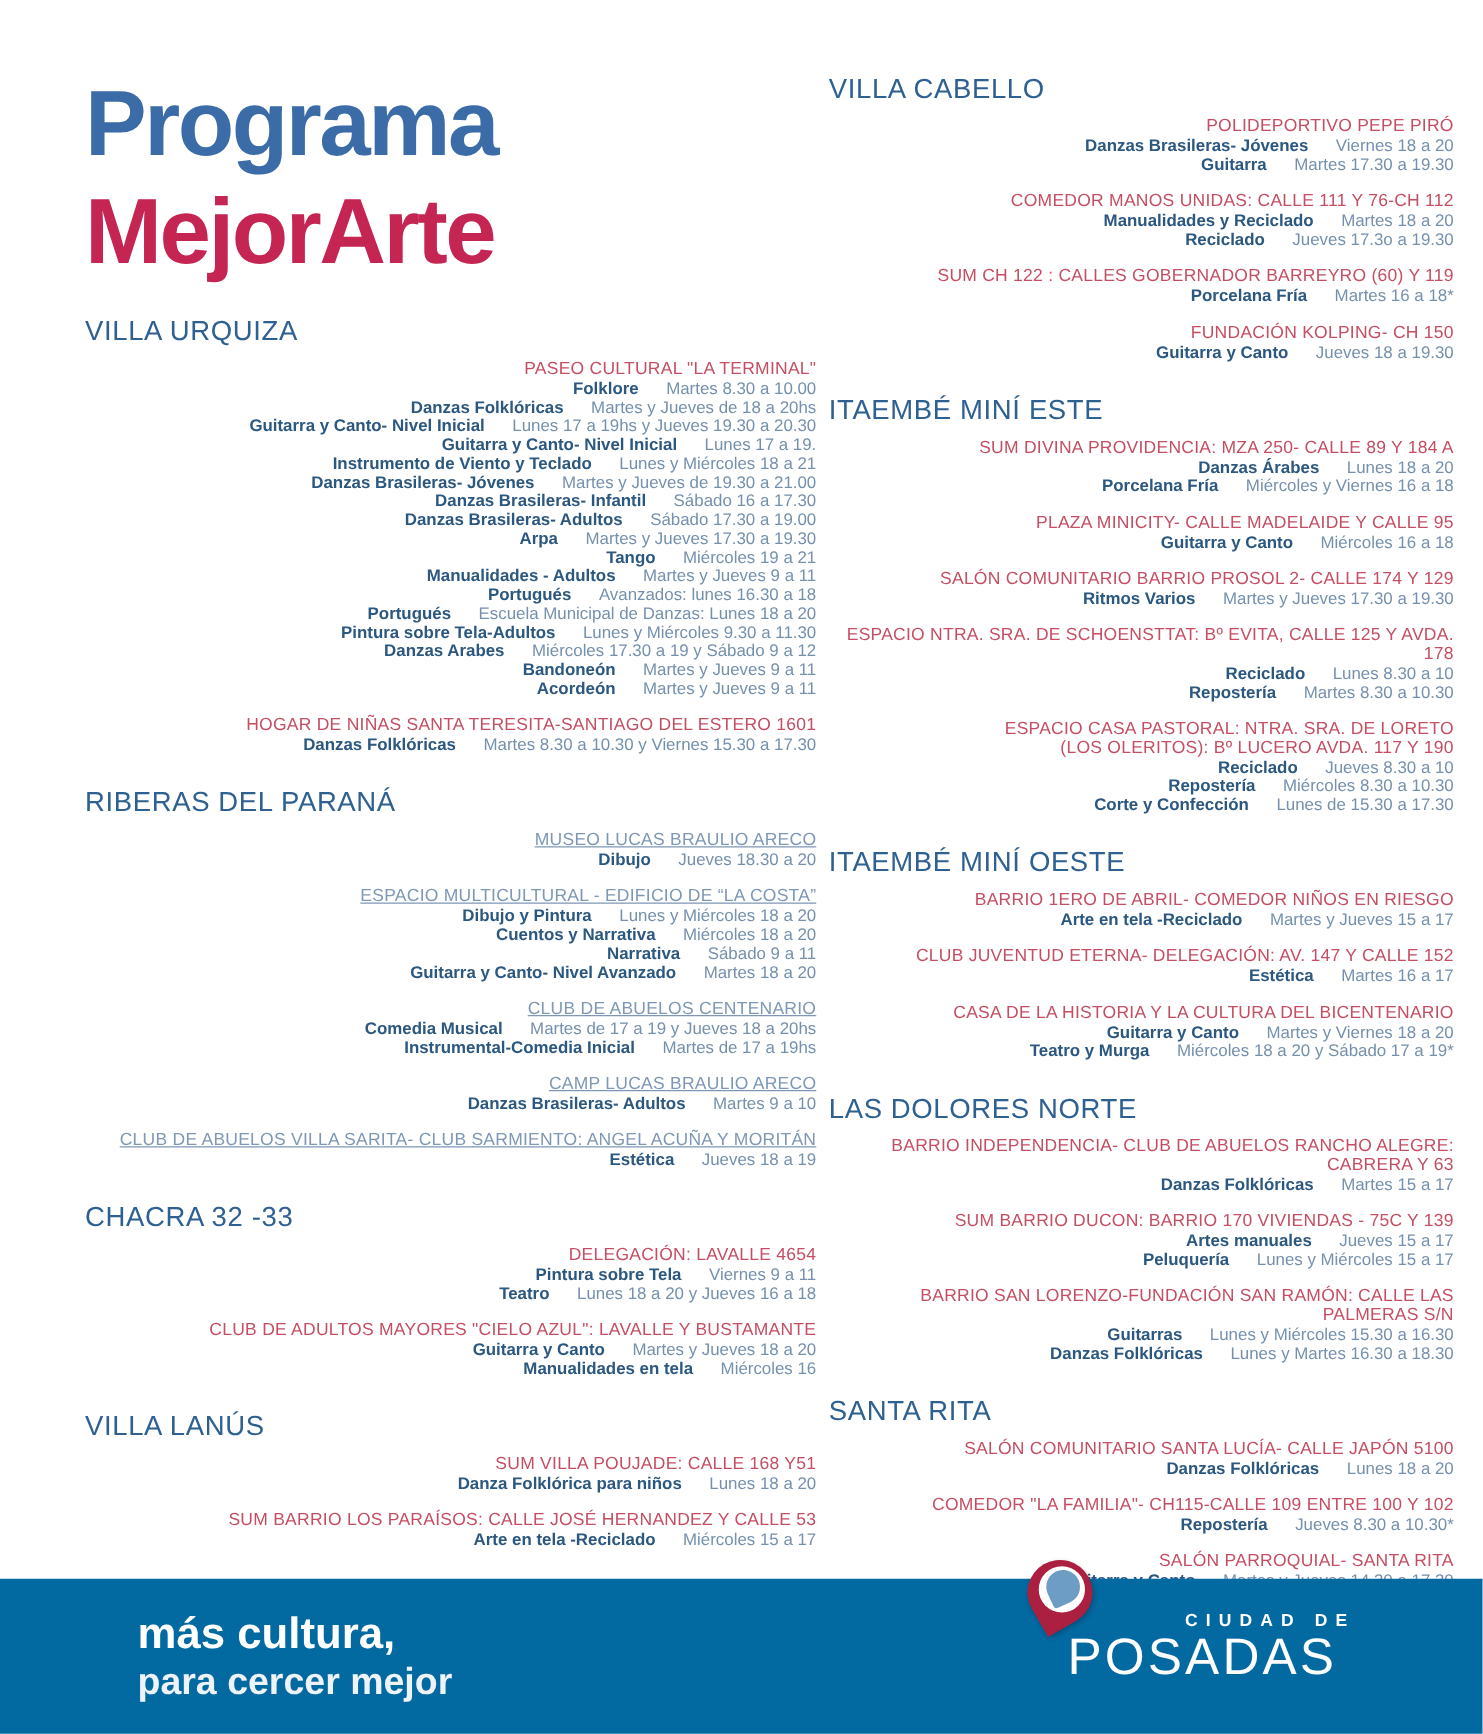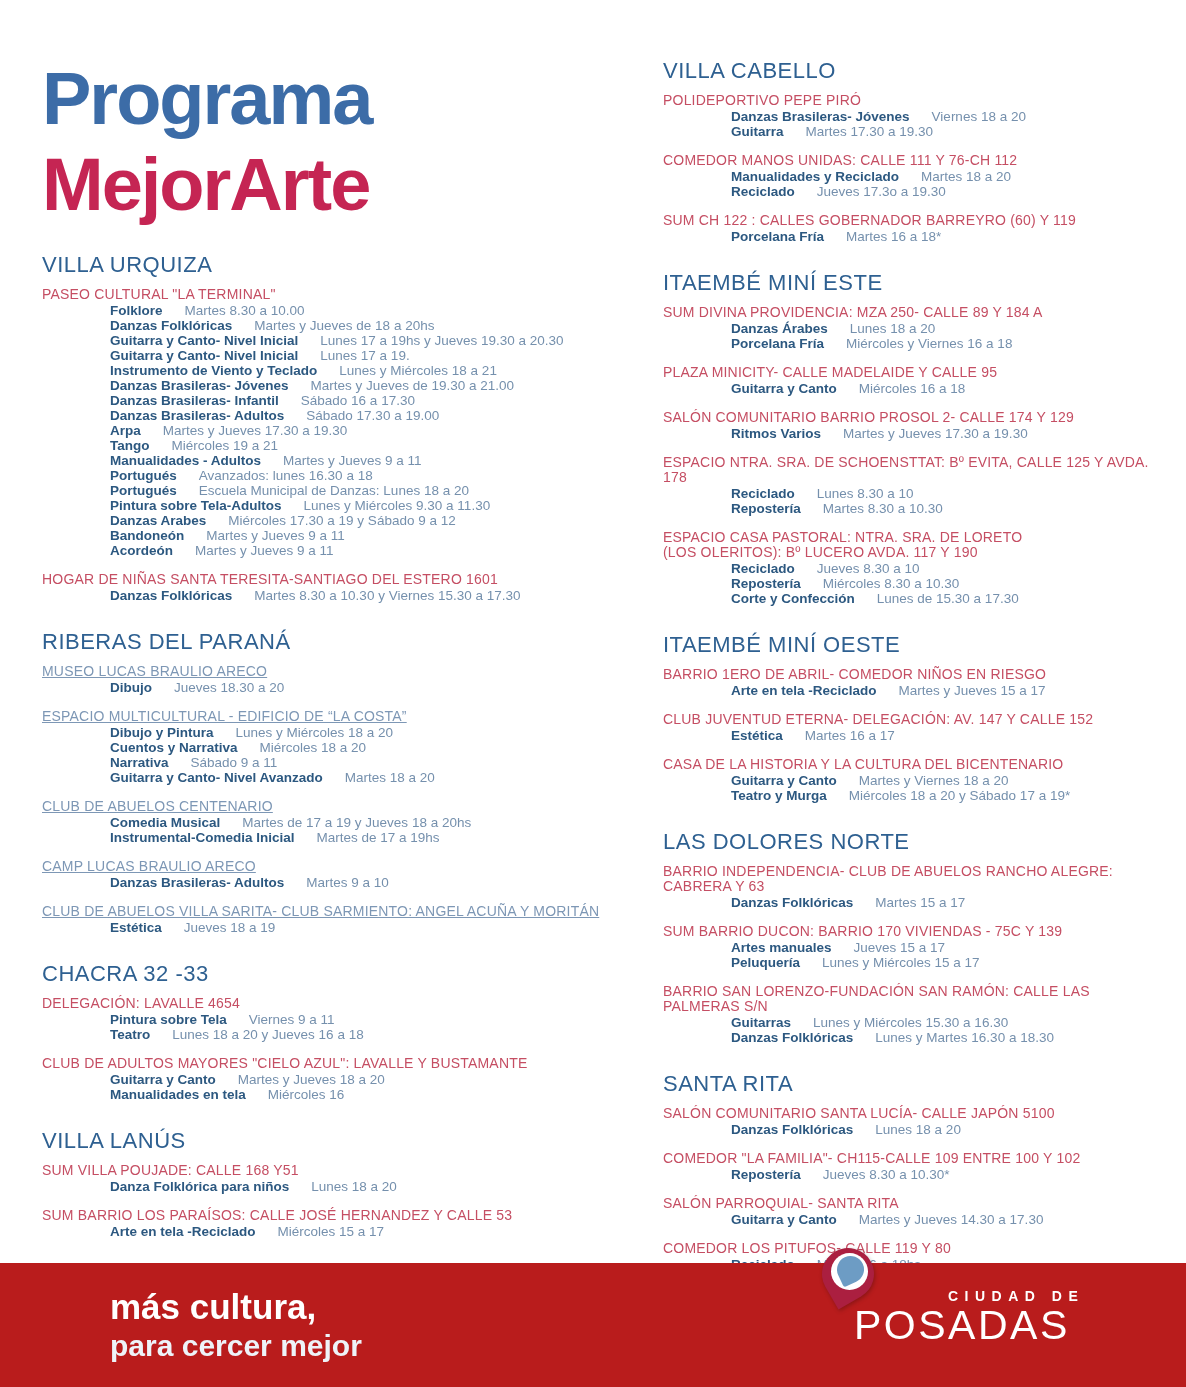--- a/index.html
+++ b/index.html
@@ -4,21 +4,21 @@
 <style>
   html, body { margin: 0; padding: 0; }
   body {
     width: 1186px; height: 1387px;
     background: #ffffff;
     font-family: "Liberation Sans", sans-serif;
     position: relative;
     overflow: hidden;
   }
   .col { position: absolute; top: 0; }
-  .col-left  { left: 42px;  width: 585px; }
+  .col-left  { left: 68px;  width: 585px; }
   .col-right { left: 663px; width: 500px; top: 58px; }
 
   
   .doc-title {
     margin: 56px 0 24px 0;
     font-weight: bold;
     font-size: 74px;
     line-height: 86px;
     letter-spacing: -2px;
   }
@@ -30,21 +30,21 @@
   .section:first-of-type { margin-top: 0; }
   .col-left .doc-title + .section { margin-top: 24px; }
   .section-heading {
     margin: 0 0 7px 0;
     font-size: 22px;
     line-height: 26px;
     font-weight: normal;
     color: #2e6091;
     letter-spacing: 0.5px;
   }
-  .venue-block { margin-bottom: 12px; }
+  .venue-block { margin-bottom: 12px; text-align: right; }
   .venue-name {
     font-size: 14px;
     line-height: 15px;
     padding: 2px 0 1px 0;
     white-space: pre-line;
     letter-spacing: 0.2px;
   }
   .venue-red  { color: #c54e63; }
   .venue-blue { color: #7d97b5; text-decoration: underline; }
   .activity-row {
@@ -57,21 +57,21 @@
     color: #2c5880;
     margin-right: 22px;
   }
   .activity-schedule { color: #7590ad; }
 
   
   .footer-band {
     position: absolute;
     left: 0; top: 1263px;
     width: 1186px; height: 124px;
-    background: #b91c1c;
+    background: #0369a1;
   }
   .tagline-bold {
     position: absolute; left: 110px; top: 24px;
     color: #ffffff; font-weight: bold; font-size: 35px;
   }
   .tagline-light {
     position: absolute; left: 110px; top: 66px;
     color: #eef3f8; font-size: 30px; font-weight: bold;
   }
 
@@ -209,20 +209,24 @@
       </div>
       <div class="venue-block">
         <div class="venue-name venue-red">COMEDOR MANOS UNIDAS: CALLE 111 Y 76-CH 112</div>
         <div class="activity-row"><span class="activity-name">Manualidades y Reciclado</span><span class="activity-schedule">Martes 18 a 20</span></div>
         <div class="activity-row"><span class="activity-name">Reciclado</span><span class="activity-schedule">Jueves 17.3o a 19.30</span></div>
       </div>
       <div class="venue-block">
         <div class="venue-name venue-red">SUM  CH 122 : CALLES GOBERNADOR BARREYRO (60) Y 119</div>
         <div class="activity-row"><span class="activity-name">Porcelana Fría</span><span class="activity-schedule">Martes 16 a 18*</span></div>
       </div>
+      <div class="venue-block">
+        <div class="venue-name venue-red">FUNDACIÓN KOLPING- CH 150</div>
+        <div class="activity-row"><span class="activity-name">Guitarra y Canto</span><span class="activity-schedule">Jueves 18 a 19.30</span></div>
+      </div>
     </div>
     <div class="section">
       <h2 class="section-heading">ITAEMBÉ MINÍ ESTE</h2>
       <div class="venue-block">
         <div class="venue-name venue-red">SUM DIVINA PROVIDENCIA: MZA 250- CALLE 89 Y 184 A</div>
         <div class="activity-row"><span class="activity-name">Danzas Árabes</span><span class="activity-schedule">Lunes 18 a 20</span></div>
         <div class="activity-row"><span class="activity-name">Porcelana Fría</span><span class="activity-schedule">Miércoles y Viernes 16 a 18</span></div>
       </div>
       <div class="venue-block">
         <div class="venue-name venue-red">PLAZA MINICITY- CALLE MADELAIDE Y CALLE 95</div>

